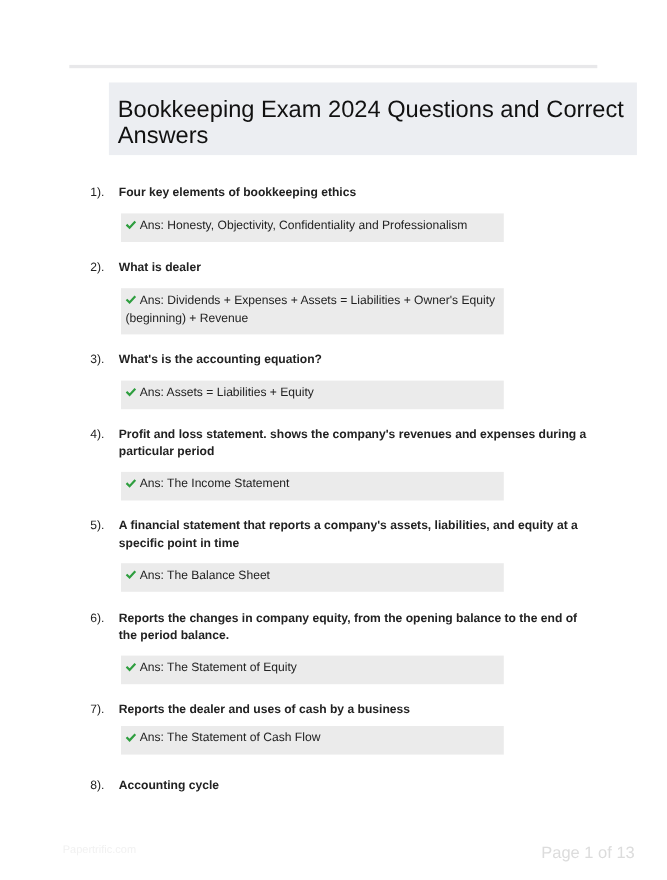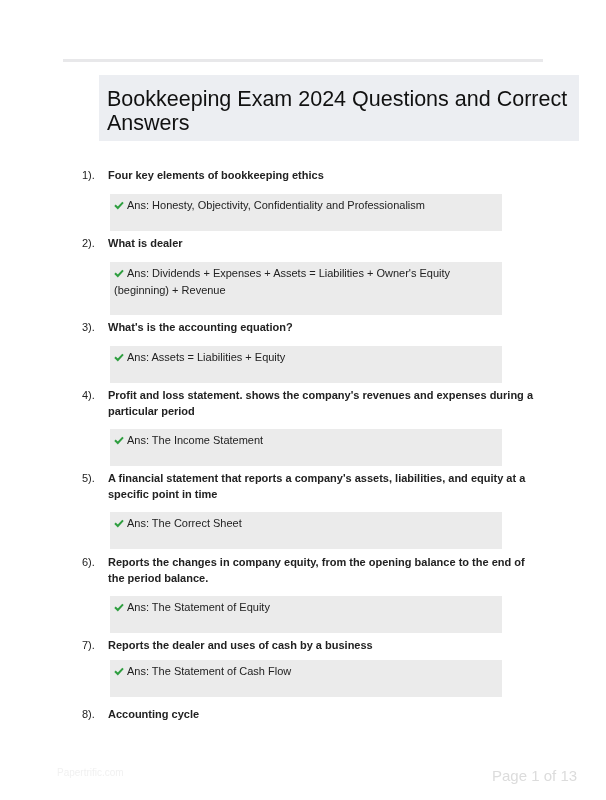--- a/index.html
+++ b/index.html
@@ -4,21 +4,21 @@
 <style>
   html, body { margin:0; padding:0; background:#ffffff; }
   body { width:606px; height:800px; position:relative; overflow:hidden; font-family:"Liberation Sans", sans-serif; color:#1d1d1d; }
   .top-rule { position:absolute; left:63px; top:59px; width:480px; height:3px; background:#e8e8ea; }
   .title-box { position:absolute; left:63px; top:75px; width:480px; height:66px; background:#eceef2; box-sizing:border-box; padding:12px 8px 0 8px;margin-left:36px; }
   .title { font-size:21.5px; line-height:24px; color:#111; margin:0; font-weight:normal; }
   .questions { position:absolute; left:0; top:0; width:606px; }
   .q { position:absolute; left:0; width:606px; }
   .q-num { position:absolute; left:82px; font-size:11px; line-height:15px; color:#222; }
   .q-text { position:absolute; left:108px; width:425px; font-size:11px; line-height:15.5px; color:#222;font-weight:bold; }
-  .ans { position:absolute; left:110px; width:392px; background:#ebebeb; box-sizing:border-box; padding:3px 4px 17px 4px; font-size:11px; line-height:16.5px; color:#222; }
+  .ans { position:absolute; left:110px; width:348px; background:#ebebeb; box-sizing:border-box; padding:3px 4px 6px 4px; font-size:11px; line-height:16.5px; color:#222; }
   .check { display:inline-block; width:10px; height:10px; vertical-align:-1px; margin-right:3px; }
   .footer-left { position:absolute; left:57px; top:767px; font-size:10px; color:#f1f1f1; }
   .footer-right { position:absolute; left:492px; top:767px; font-size:15px; color:#dcdcdc; }
 </style>
 </head>
 <body>
 
 <div class="top-rule"></div>
 
 <div class="title-box">
@@ -66,21 +66,21 @@
         </svg><span>Ans: The Income Statement</span>
     </div>
   </div>
 
   <div class="q" style="top:471px">
     <span class="q-num">5).</span>
     <div class="q-text">A financial statement that reports a company's assets, liabilities, and equity at a specific point in time</div>
     <div class="ans" style="top:41px">
       <svg class="check" viewBox="0 0 10 10">
           <path d="M1 5.2 L3.8 8 L9 2.4" stroke="#2e9e3f" stroke-width="2" fill="none"></path>
-        </svg><span>Ans: The Correct Sheet</span>
+        </svg><span>Ans: The Balance Sheet</span>
     </div>
   </div>
 
   <div class="q" style="top:555px">
     <span class="q-num">6).</span>
     <div class="q-text">Reports the changes in company equity, from the opening balance to the end of the period balance.</div>
     <div class="ans" style="top:41px">
       <svg class="check" viewBox="0 0 10 10">
           <path d="M1 5.2 L3.8 8 L9 2.4" stroke="#2e9e3f" stroke-width="2" fill="none"></path>
         </svg><span>Ans: The Statement of Equity</span>

